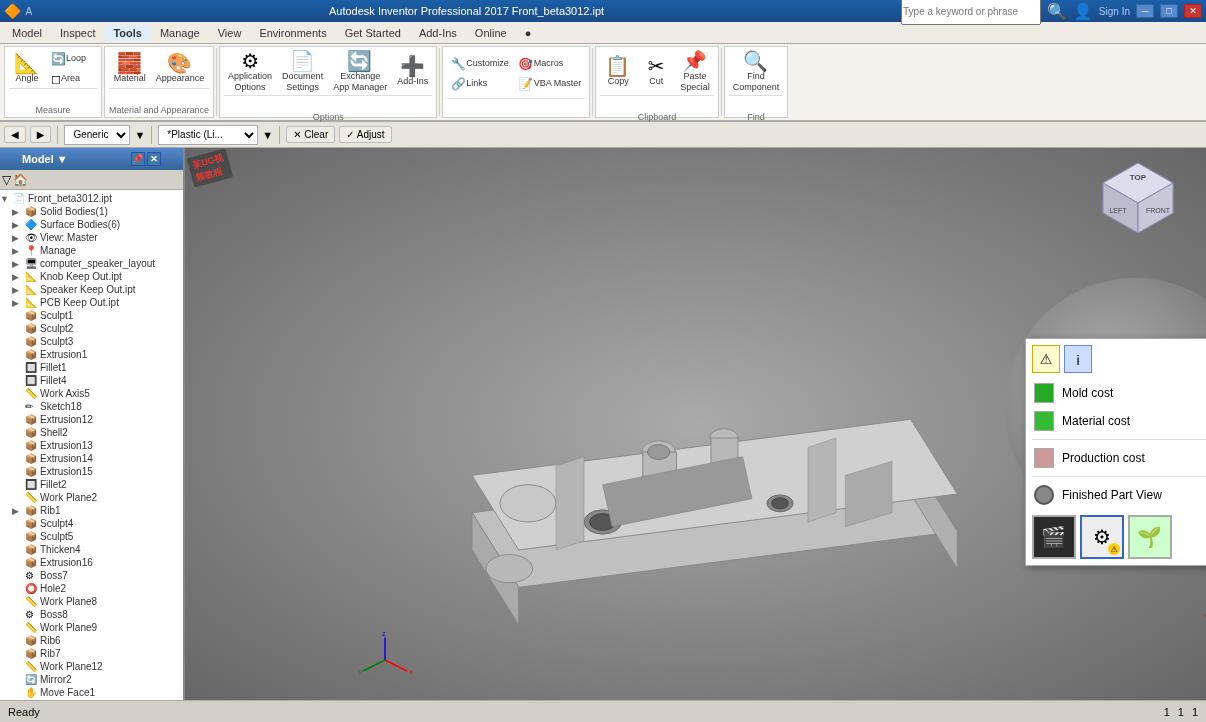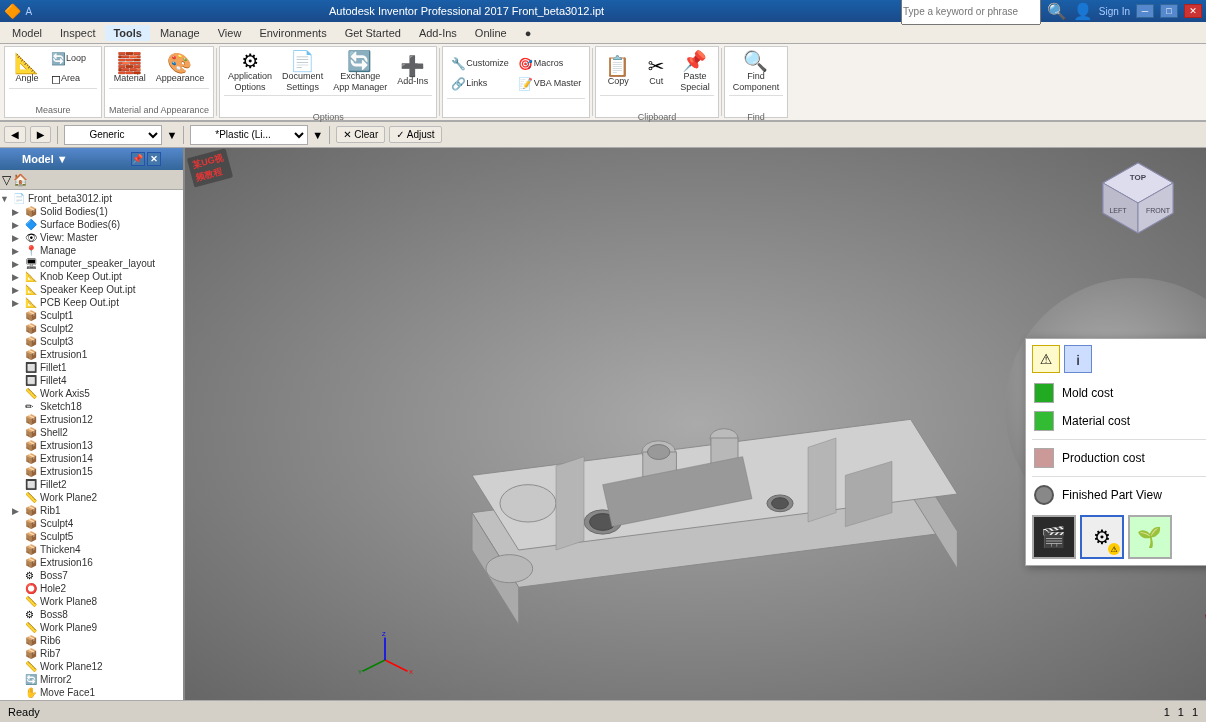--- a/index.html
+++ b/index.html
@@ -46,21 +46,21 @@
     .ribbon-btn .btn-icon { font-size: 20px; line-height: 1; }
     .ribbon-btn .btn-label { font-size: 9px; color: #333; text-align: center; line-height: 1.2; }
     .ribbon-separator { width: 1px; background: #ccc; margin: 2px 0; }
 
     
     #toolbar-row {
       height: 26px; background: #e8e4dc; border-bottom: 1px solid #aaa;
       display: flex; align-items: center; padding: 0 4px; gap: 4px;
     }
     .tb-btn { padding: 2px 6px; background: #f0ece4; border: 1px solid #bbb; cursor: pointer; font-size: 10px; border-radius: 2px; }
-    .tb-dropdown { padding: 1px 20px; background: white; border: 1px solid #aaa; font-size: 10px; height: 20px; min-width: 60px; }
+    .tb-dropdown { padding: 1px 4px; background: white; border: 1px solid #aaa; font-size: 10px; height: 20px; min-width: 60px; }
     .tb-sep { width: 1px; height: 18px; background: #aaa; margin: 0 2px; }
 
     
     #main-area {
       display: flex; height: calc(722px - 22px - 22px - 78px - 26px - 22px);
       background: #808080;
     }
 
     
     #statusbar {

